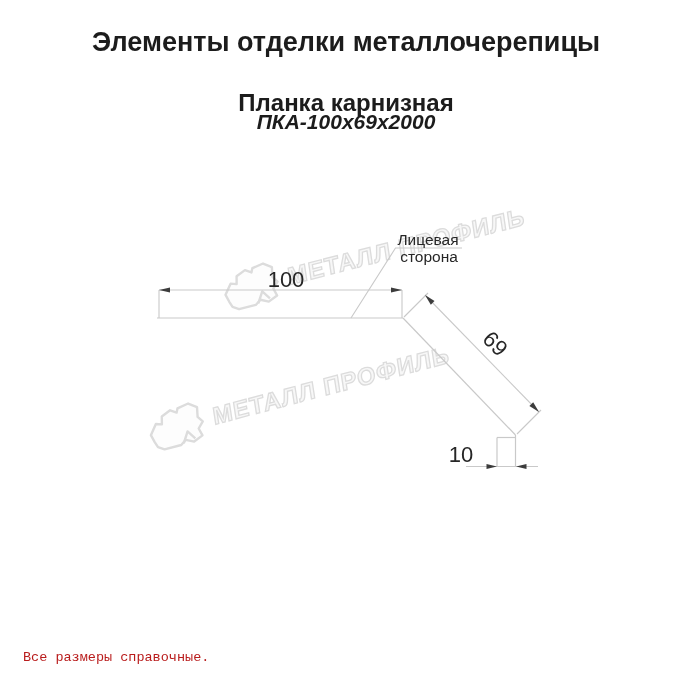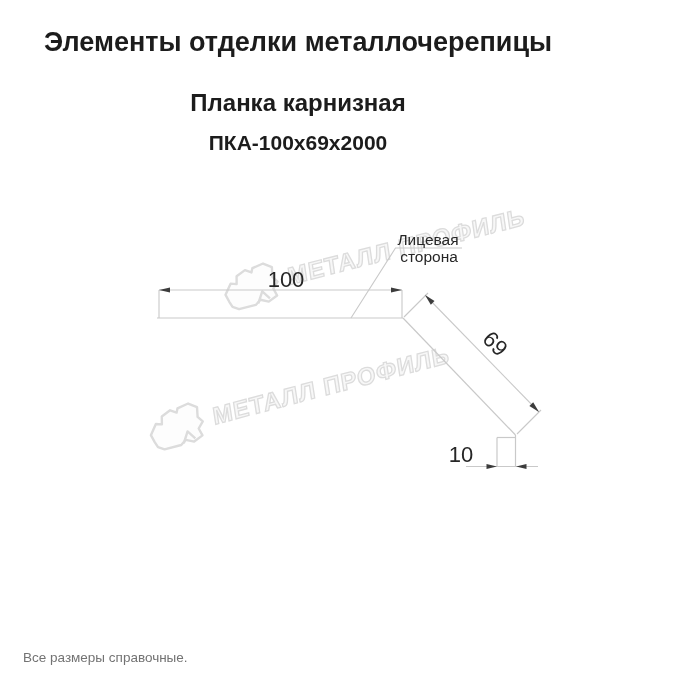--- a/index.html
+++ b/index.html
@@ -3,42 +3,42 @@
 <meta charset="utf-8">
 <style>
   html,body{margin:0;padding:0;}
   body{
     width:700px;height:700px;position:relative;overflow:hidden;
     background:#ffffff;
     font-family:"Liberation Sans", sans-serif;
   }
   .hdr{
     position:absolute;left:0;width:596px;text-align:center;
-    color:#1c1c1c;font-weight:bold;white-space:nowrap;
+    color:#1c1c1c;font-weight:bold;white-space:nowrap;padding-left:48px;
   }
   .page-title{top:27px;font-size:27px;}
   .product-name{top:89px;font-size:24px;}
-  .product-code{top:131px;font-size:21px;}
+  .product-code{top:110px;font-size:21px;font-style:italic;}
   .watermark{
     position:absolute;display:flex;align-items:center;gap:9px;
     width:320px;height:52px;pointer-events:none;z-index:1;
   }
   .wm1{left:218px;top:228px;transform:rotate(-14.3deg);}
   .wm2{left:143px;top:367px;transform:rotate(-14.8deg);}
   .wm-text{
     font-size:24px;font-weight:bold;letter-spacing:1px;white-space:nowrap;
     color:#f7f7f7;
     -webkit-text-stroke:1.3px #dcdcdc;
     transform:skewX(-6deg);
   }
   .wm-cloud{flex:0 0 auto;}
   svg.diagram{position:absolute;left:0;top:0;z-index:2;}
   .footnotes{
     position:absolute;left:23px;top:650px;z-index:3;
-    font-size:13.5px;line-height:16.5px;color:#737373;
+    font-size:13.5px;line-height:16.5px;color:#b91c1c;font-family:Liberation Mono, monospace;
   }
   .footnotes p{margin:0;padding:0;}
 </style>
 </head>
 <body>
 
 <div class="watermark wm1">
   <svg class="wm-cloud" width="58" height="46" viewBox="0 0 60 48">
     <path d="M4,34 L2,26 L10,16 L16,18 L18,10 L28,6 L34,10 L36,6 L48,4 L56,10 L54,20 L58,26 L52,32 L54,40 L44,44 L36,40 L30,44 L12,44 L6,40 Z" fill="#fdfdfd" stroke="#dcdcdc" stroke-width="2.5" stroke-linejoin="round"></path>
     <path d="M33,43 L40,32 L46,41" fill="none" stroke="#dcdcdc" stroke-width="2.5" stroke-linejoin="round"></path>

